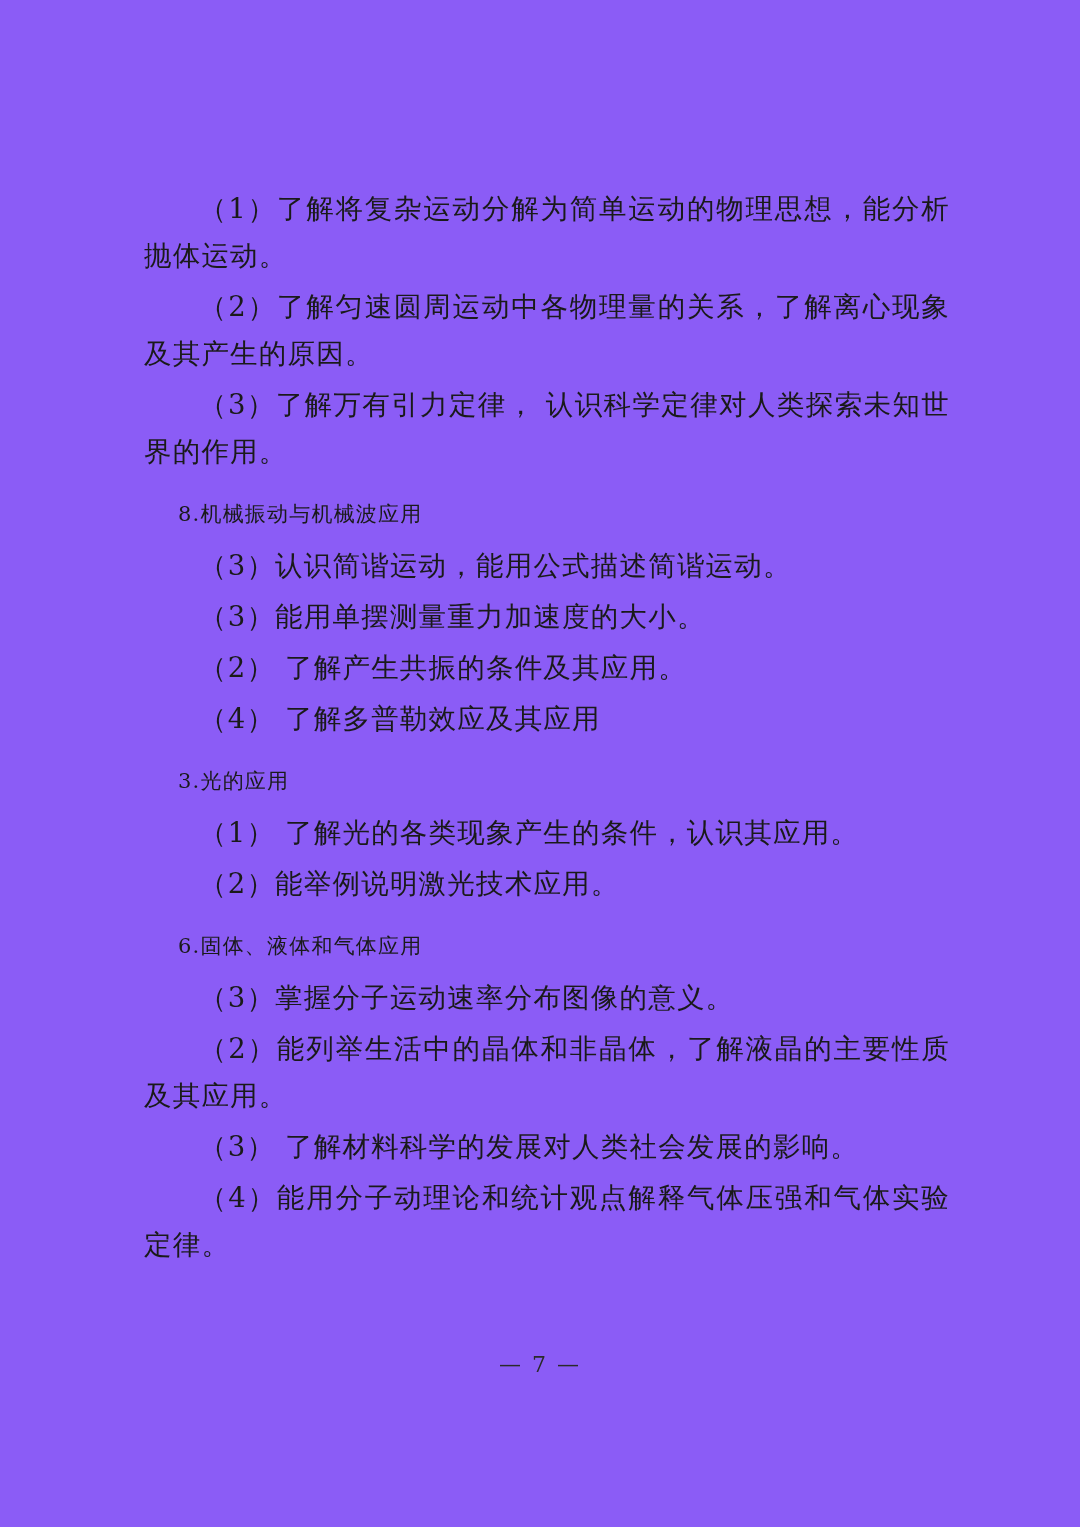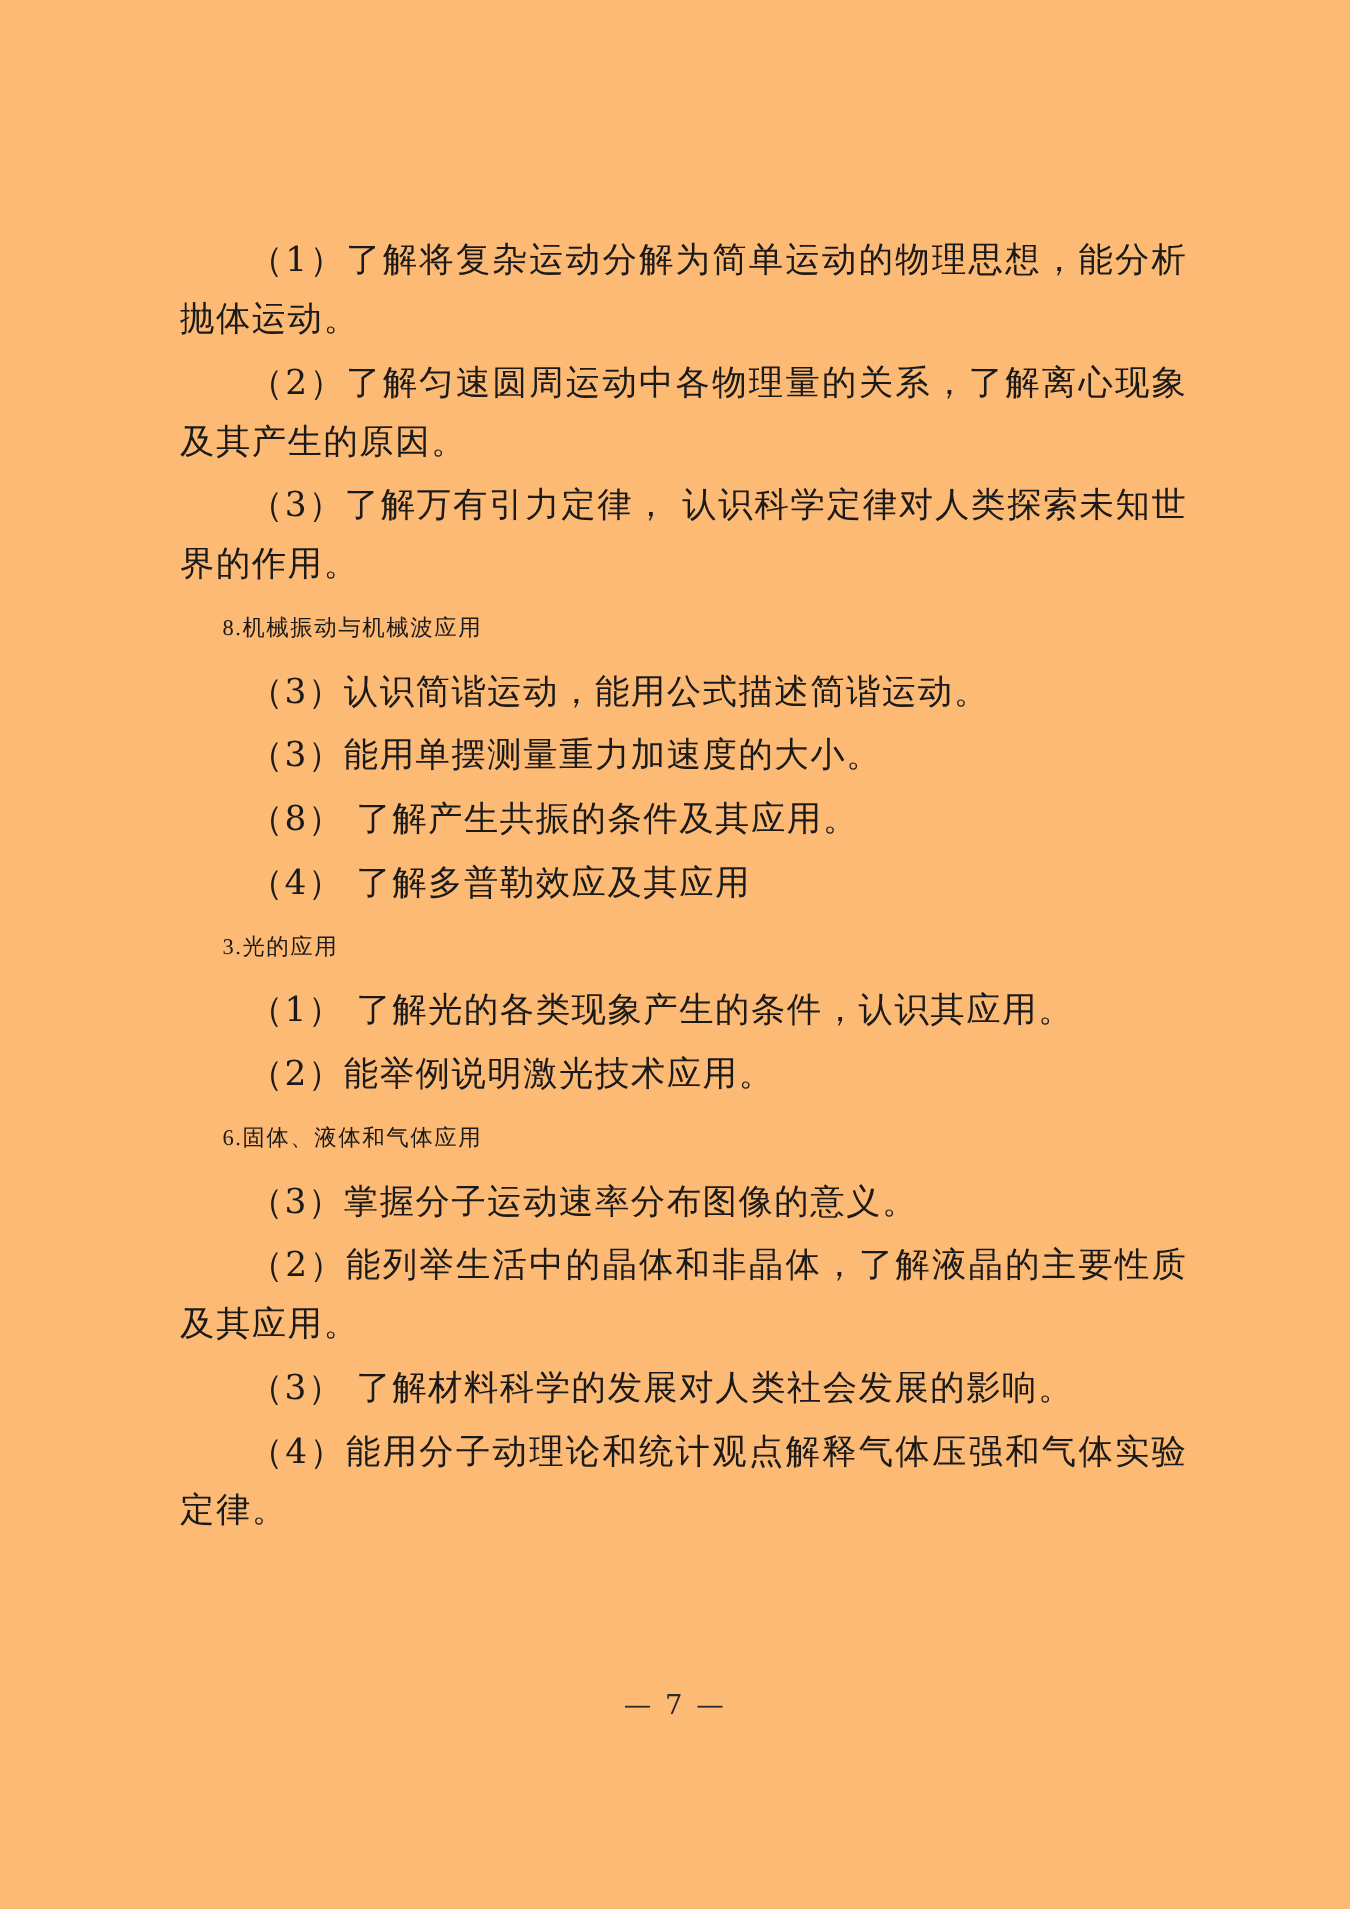--- a/index.html
+++ b/index.html
@@ -14,21 +14,21 @@
     font-family: "DejaVu Serif", serif;
     color: #1c1c1c;
     overflow: hidden;
   }
   .page {
     position: absolute;
     top: 0;
     left: 0;
     width: 1080px;
     height: 1527px;
-    background: #fdba74;
+    background: #8b5cf6;
   }
   .content {
     position: absolute;
     left: 144px;
     top: 185px;
     width: 806px;
   }
   .para {
     font-size: 27.5px;
     line-height: 47px;
@@ -36,27 +36,26 @@
     margin: 0 0 4px 0;
     text-align: justify;
     text-justify: inter-ideograph;
     color: #1a1a1a;
     font-family: "DejaVu Serif", serif;
   }
   .indent2 {
     text-indent: 55px;
   }
   .heading {
-    font-size: 18px;
+    font-size: 21px;
     line-height: 47px;
     letter-spacing: 1.2px;
-    margin: 4px 0 4px 0;
+    margin: 16px 0 4px 0;
     text-indent: 34px;
     color: #1a1a1a;
-    font-family: Liberation Serif, serif;
   }
   .footer {
     position: absolute;
     left: 0;
     top: 1352px;
     width: 1080px;
     text-align: center;
     font-size: 22px;
     letter-spacing: 2px;
     color: #2a2a2a;
@@ -69,21 +68,21 @@
 <div class="page">
   <div class="content">
 
     <p class="para indent2">（1）了解将复杂运动分解为简单运动的物理思想，能分析抛体运动。</p>
     <p class="para indent2">（2）了解匀速圆周运动中各物理量的关系，了解离心现象及其产生的原因。</p>
     <p class="para indent2">（3）了解万有引力定律， 认识科学定律对人类探索未知世界的作用。</p>
 
     <p class="heading">8.机械振动与机械波应用</p>
     <p class="para indent2">（3）认识简谐运动，能用公式描述简谐运动。</p>
     <p class="para indent2">（3）能用单摆测量重力加速度的大小。</p>
-    <p class="para indent2">（8） 了解产生共振的条件及其应用。</p>
+    <p class="para indent2">（2） 了解产生共振的条件及其应用。</p>
     <p class="para indent2">（4） 了解多普勒效应及其应用</p>
 
     <p class="heading">3.光的应用</p>
     <p class="para indent2">（1） 了解光的各类现象产生的条件，认识其应用。</p>
     <p class="para indent2">（2）能举例说明激光技术应用。</p>
 
     <p class="heading">6.固体、液体和气体应用</p>
     <p class="para indent2">（3）掌握分子运动速率分布图像的意义。</p>
     <p class="para indent2">（2）能列举生活中的晶体和非晶体，了解液晶的主要性质及其应用。</p>
     <p class="para indent2">（3） 了解材料科学的发展对人类社会发展的影响。</p>

